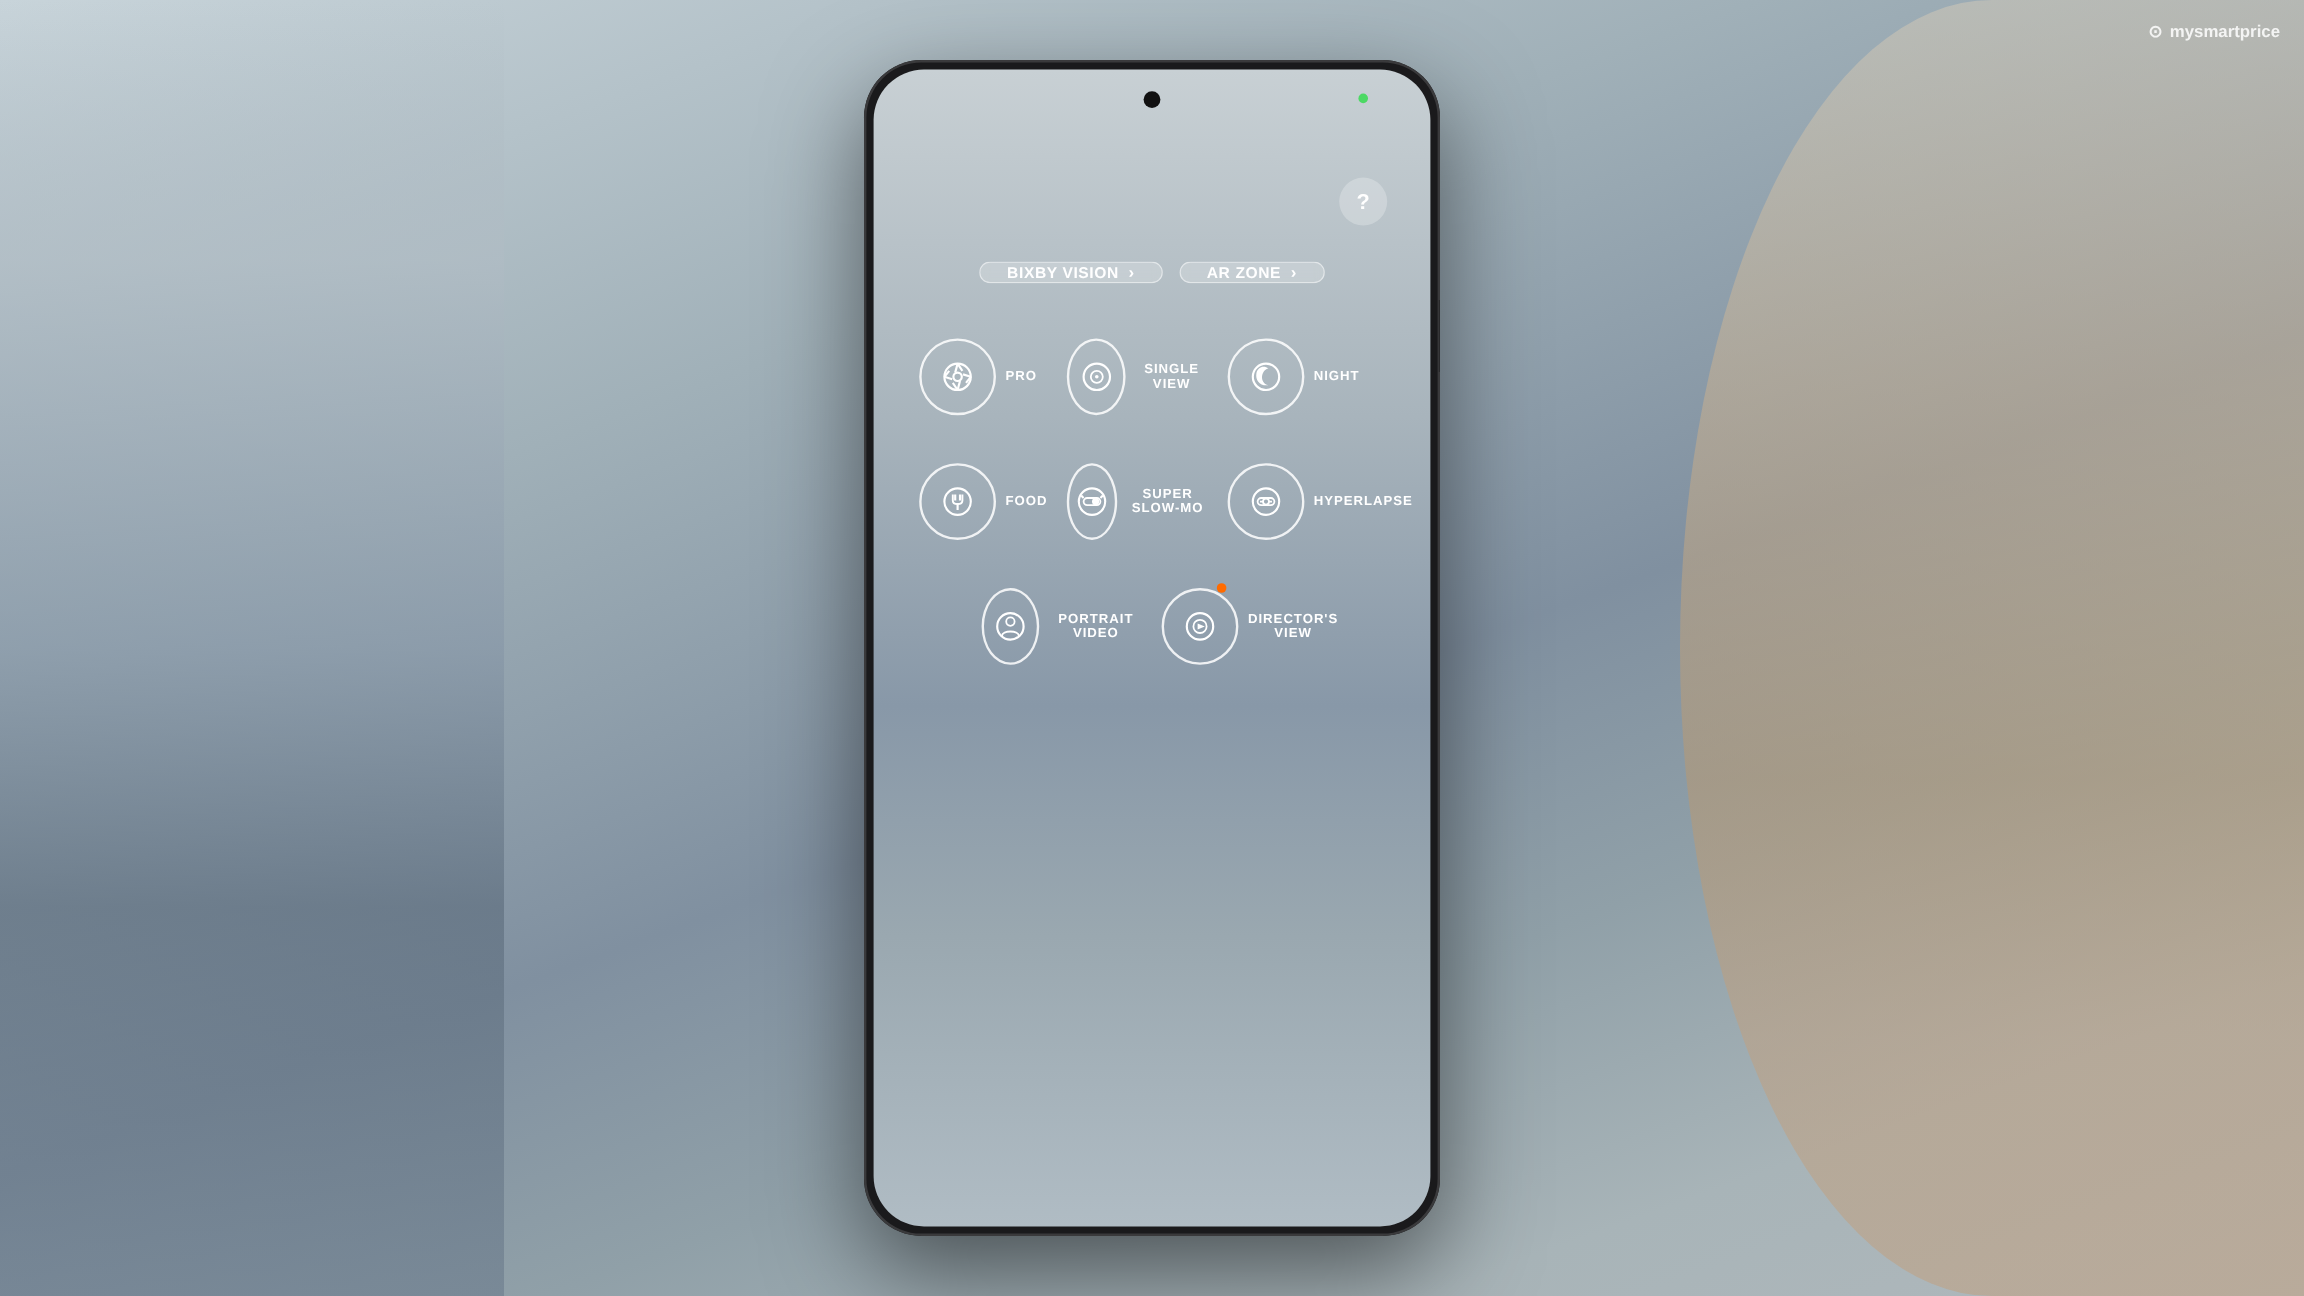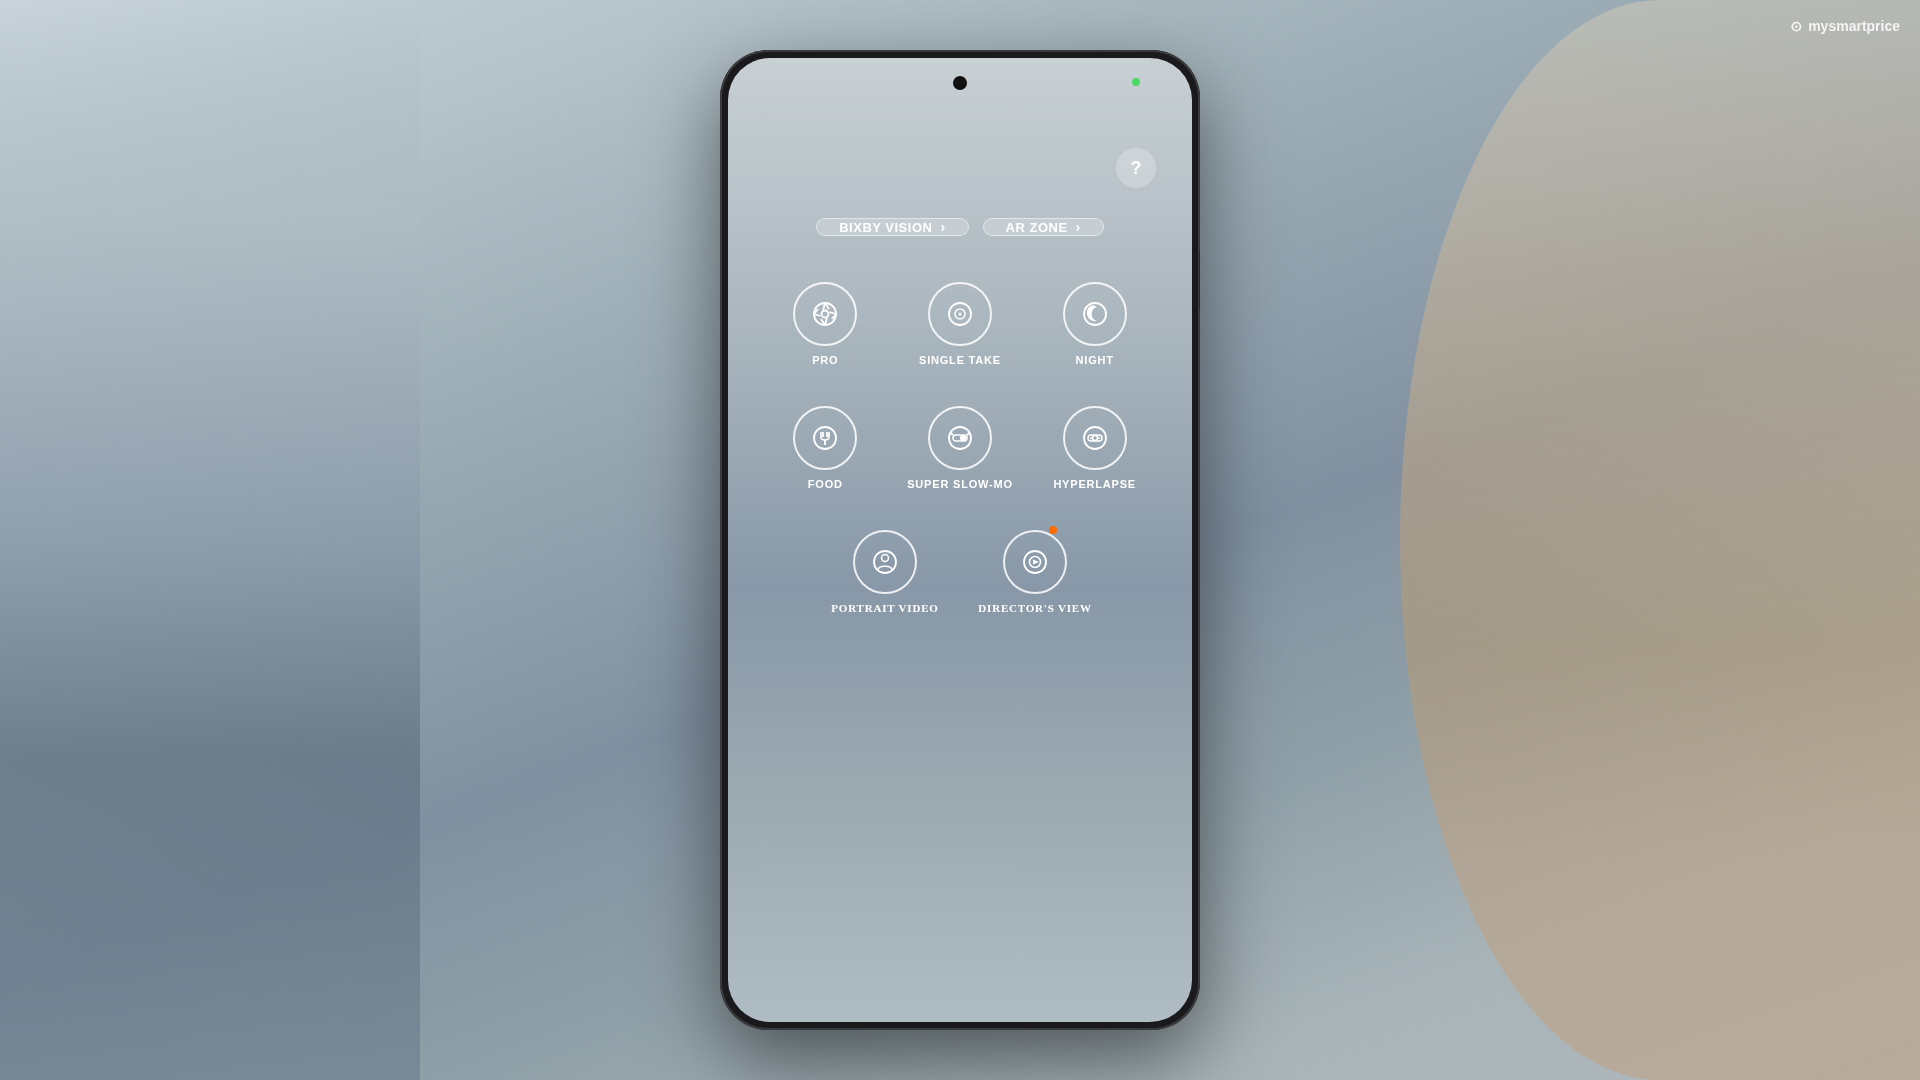--- a/index.html
+++ b/index.html
@@ -178,21 +178,20 @@
     
     .modes-grid {
       display: grid;
       grid-template-columns: repeat(3, 1fr);
       gap: 8px 0;
       padding: 0 10px;
     }
 
     .mode-item {
       display: flex;
-      flex-direction: column;
       align-items: center;
       gap: 8px;
       padding: 16px 8px;
       cursor: pointer;
     }
 
     .mode-icon-circle {
       width: 64px;
       height: 64px;
       border-radius: 50%;
@@ -218,21 +217,20 @@
       display: flex;
       justify-content: center;
       gap: 0;
       padding: 0 10px;
       margin-top: 8px;
     }
 
     .bottom-row .mode-item {
       flex: 1;
       max-width: 150px;
-      font-family: Liberation Serif, serif;
     }
 
     
     .side-btn-right {
       position: absolute;
       right: -4px;
       top: 200px;
       width: 5px;
       height: 60px;
       background: #2a2a2c;
@@ -322,21 +320,21 @@
 
 
           <div class="mode-item">
             <div class="mode-icon-circle">
               <svg class="icon-svg" viewBox="0 0 30 30" fill="none" stroke="white" stroke-width="1.8">
                 <circle cx="15" cy="15" r="11"></circle>
                 <circle cx="15" cy="15" r="5" stroke="white" stroke-width="1.5"></circle>
                 <circle cx="15" cy="15" r="1.5" fill="white" stroke="none"></circle>
               </svg>
             </div>
-            <span class="mode-label">SINGLE TAKE</span>
+            <span class="mode-label">SINGLE VIEW</span>
           </div>
 
           <div class="mode-item">
             <div class="mode-icon-circle">
               <svg class="icon-svg" viewBox="0 0 30 30" fill="none" stroke="white" stroke-width="1.8">
                 <circle cx="15" cy="15" r="11"></circle>
                 <path d="M17 8 C11 9 9 20 17 22 C10 23 6 18 7 12 C8 7 13 5 17 8Z" fill="white" stroke="none"></path>
               </svg>
             </div>
             <span class="mode-label">NIGHT</span>

